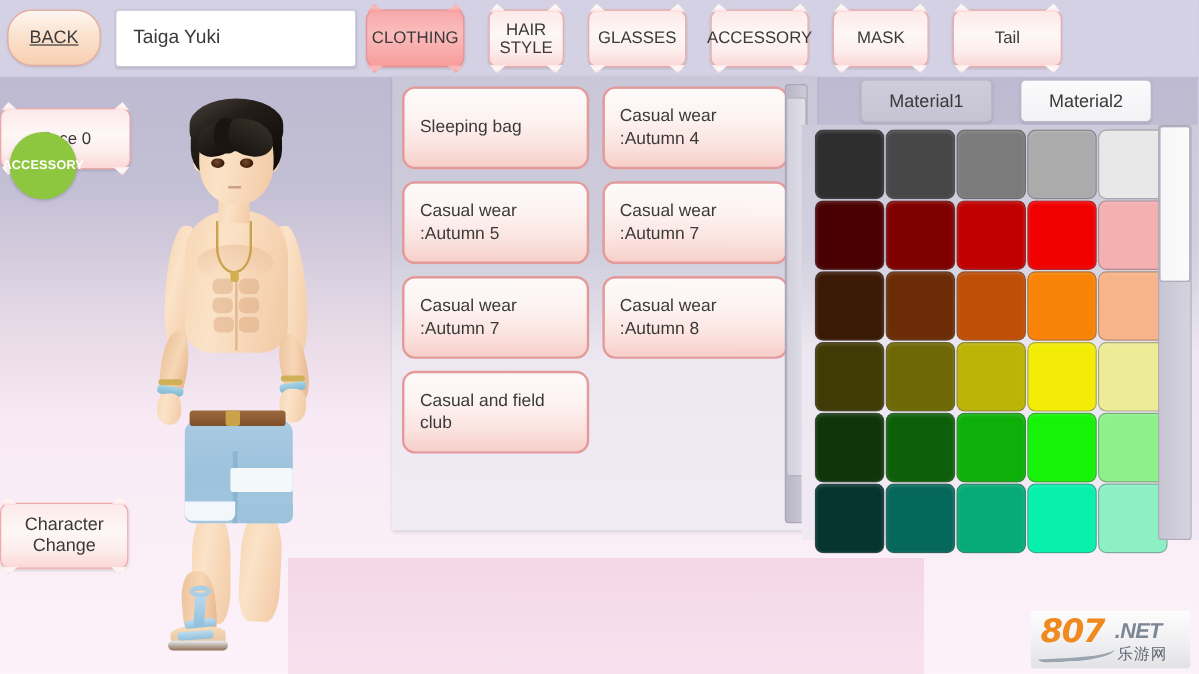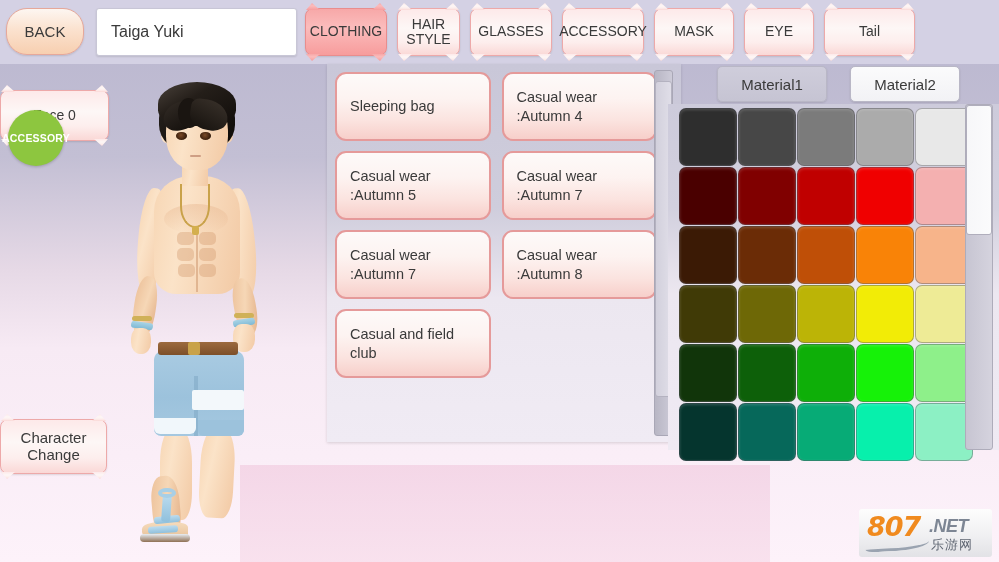--- a/index.html
+++ b/index.html
@@ -108,20 +108,21 @@
 
   
   #topbar { position: absolute; left: 0; top: 0; width: 999px; height: 64px;
     background: #d4d1e4; }
 
   .btn-plain {
     border: 1px solid #e6a89a; border-radius: 21px; cursor: pointer;
     background: linear-gradient(to bottom, #fdf6f1 0%, #fbe2cf 45%, #f7cfb0 100%);
     color: #3b3b3b; font-size: 15px; display: flex; align-items: center; justify-content: center;
     box-shadow: 0 1px 2px rgba(0,0,0,.13);
+    text-decoration: underline;
   }
   #back-btn { position: absolute; left: 6px; top: 8px; width: 78px; height: 47px; }
 
   #name-field {
     position: absolute; left: 96px; top: 8px; width: 201px; height: 48px;
     background: #fff; border: 1px solid #c8c6d6; border-radius: 3px;
     font-size: 16px; color: #3a3a3a; padding: 0 14px;
     font-family: "Liberation Sans", sans-serif;
     box-shadow: 0 1px 2px rgba(0,0,0,.12);
   }
@@ -145,21 +146,21 @@
   }
   .notched::after {
     bottom: -6px;
     clip-path: polygon(0 0, 6px 100%, 14px 0, calc(100% - 14px) 0, calc(100% - 6px) 100%, 100% 0);
   }
   .notched.active {
     background: linear-gradient(to bottom, #f7a8a8 0%, #fbbcbc 40%, #f79c9c 100%);
     border-color: #e98d8d;
   }
 
-  #tabs { position: absolute; left: 305px; top: 8px; height: 48px; display: flex; gap: 10px; }
+  #tabs { position: absolute; left: 305px; top: 8px; height: 48px; display: flex; gap: 20px; }
   #tabs .notched { height: 48px; padding: 0 6px; }
 
   
   #list-panel {
     position: absolute; left: 327px; top: 64px; width: 354px; height: 378px;
     background: linear-gradient(to bottom, #c9c7d8 0%, #cfcddc 38%, #ece7f0 62%, #f0ebf4 100%);
     box-shadow: 0 1px 3px rgba(0,0,0,.14);
   }
   #list-grid {
     position: absolute; left: 8px; top: 8px; width: 322px;
@@ -324,21 +325,20 @@
 
   <input id="name-field" type="text" value="Taiga Yuki" style="">
 
   <div id="tabs">
       <div class="notched active" style="width: 82px; white-space: pre-line;">CLOTHING</div>
       <div class="notched" style="width: 63px; white-space: pre-line;">HAIR
 STYLE</div>
       <div class="notched" style="width: 82px; white-space: pre-line;">GLASSES</div>
       <div class="notched" style="width: 82px; white-space: pre-line;">ACCESSORY</div>
       <div class="notched" style="width: 80px; white-space: pre-line;">MASK</div>
-      <div class="notched" style="width: 70px; white-space: pre-line;">EYE</div>
       <div class="notched" style="width: 91px; white-space: pre-line;">Tail</div>
     </div>
 </div>
 
 <div class="notched" id="face-btn">Face 0</div>
 
 <div id="liteapks">ACCESSORY</div>
 
 <div class="notched" id="char-btn">Character
 Change</div>

